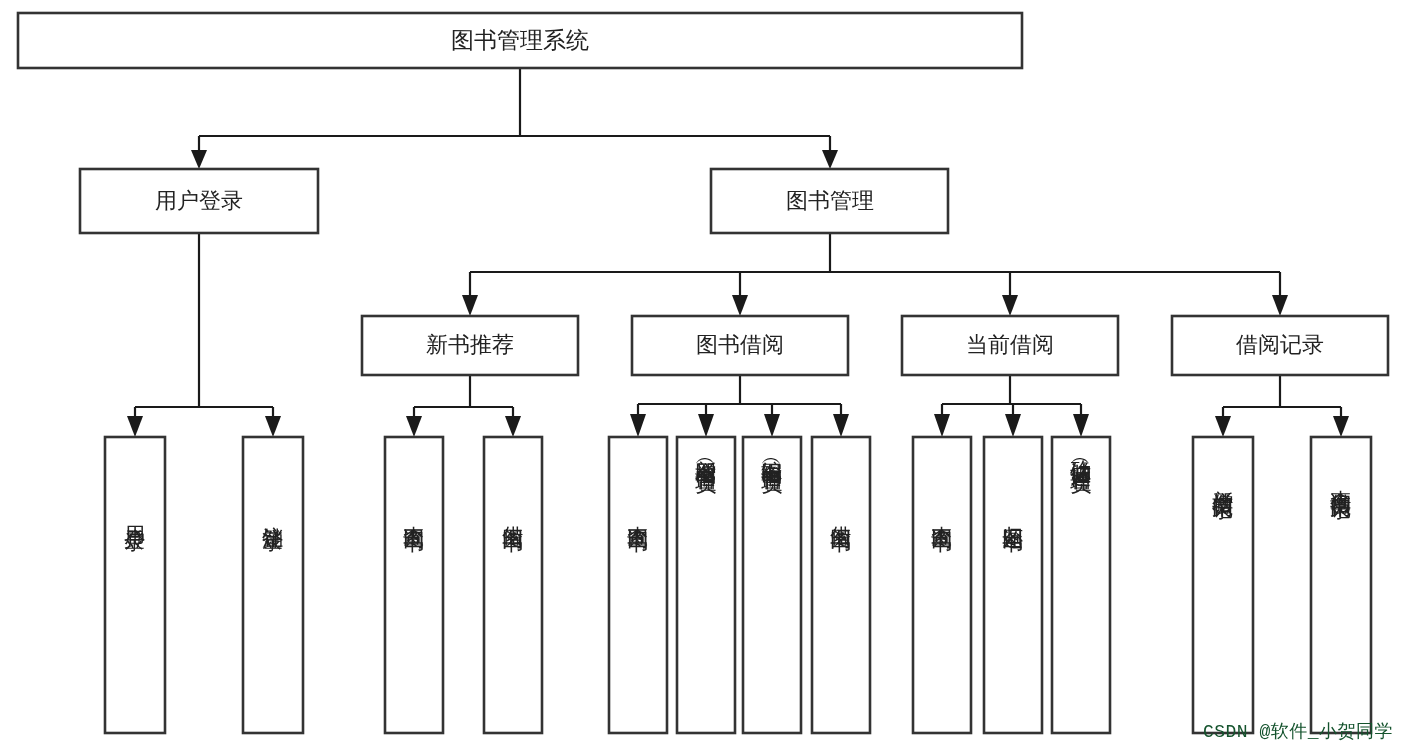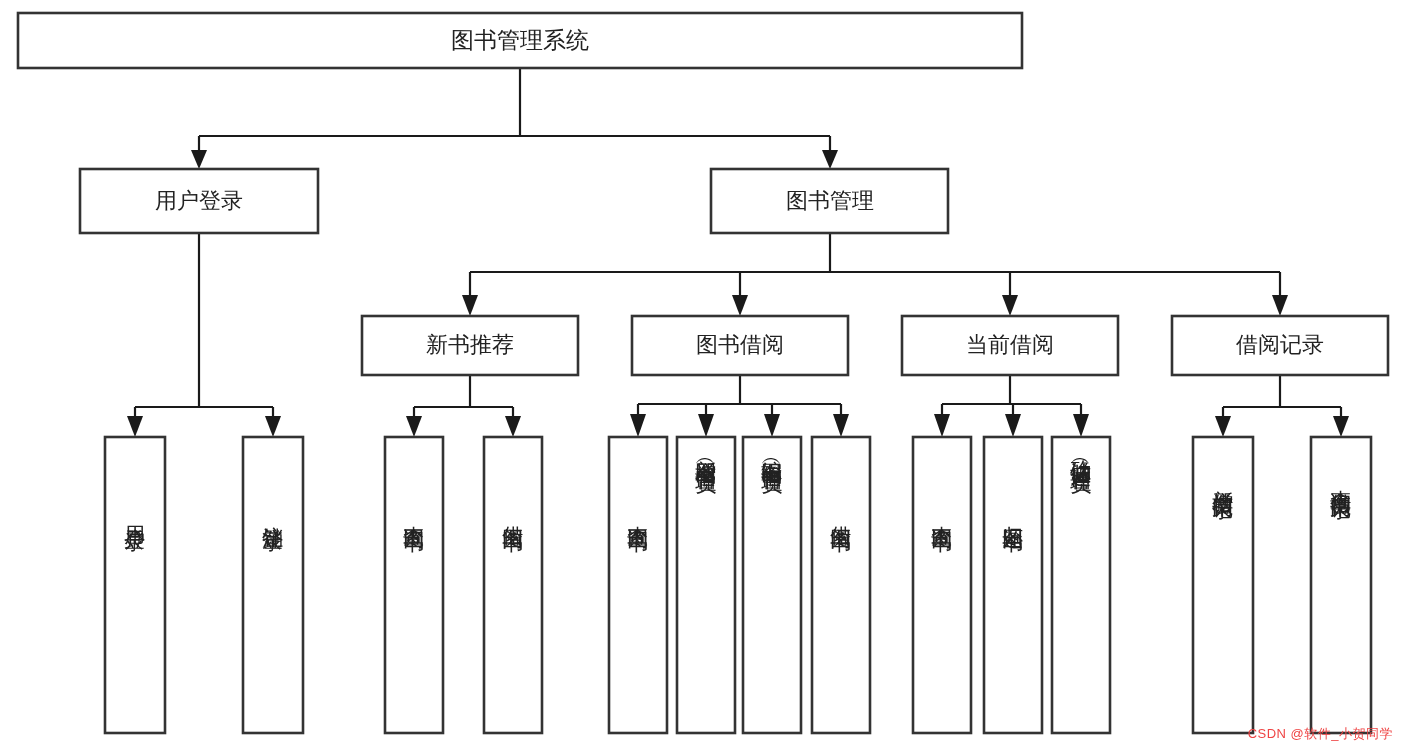--- a/index.html
+++ b/index.html
@@ -77,23 +77,23 @@
     writing-mode: vertical-rl;
     text-orientation: upright;
     letter-spacing: 2px;
     white-space: nowrap;
     text-align: left;
   }
   .watermark {
     position: absolute;
     right: 12px;
     bottom: 4px;
-    font-family: Liberation Sans, sans-serif;
-    font-size: 13px;
-    color: #ef4444;
+    font-family: Liberation Mono, monospace;
+    font-size: 18px;
+    color: #14532d;
     letter-spacing: 0.5px;
     white-space: nowrap;
   }
 </style>
 </head>
 <body>
 
 <div id="diagram-root">
 
   <svg class="diagram-canvas" viewBox="0 0 1405 747" xmlns="http://www.w3.org/2000/svg">

